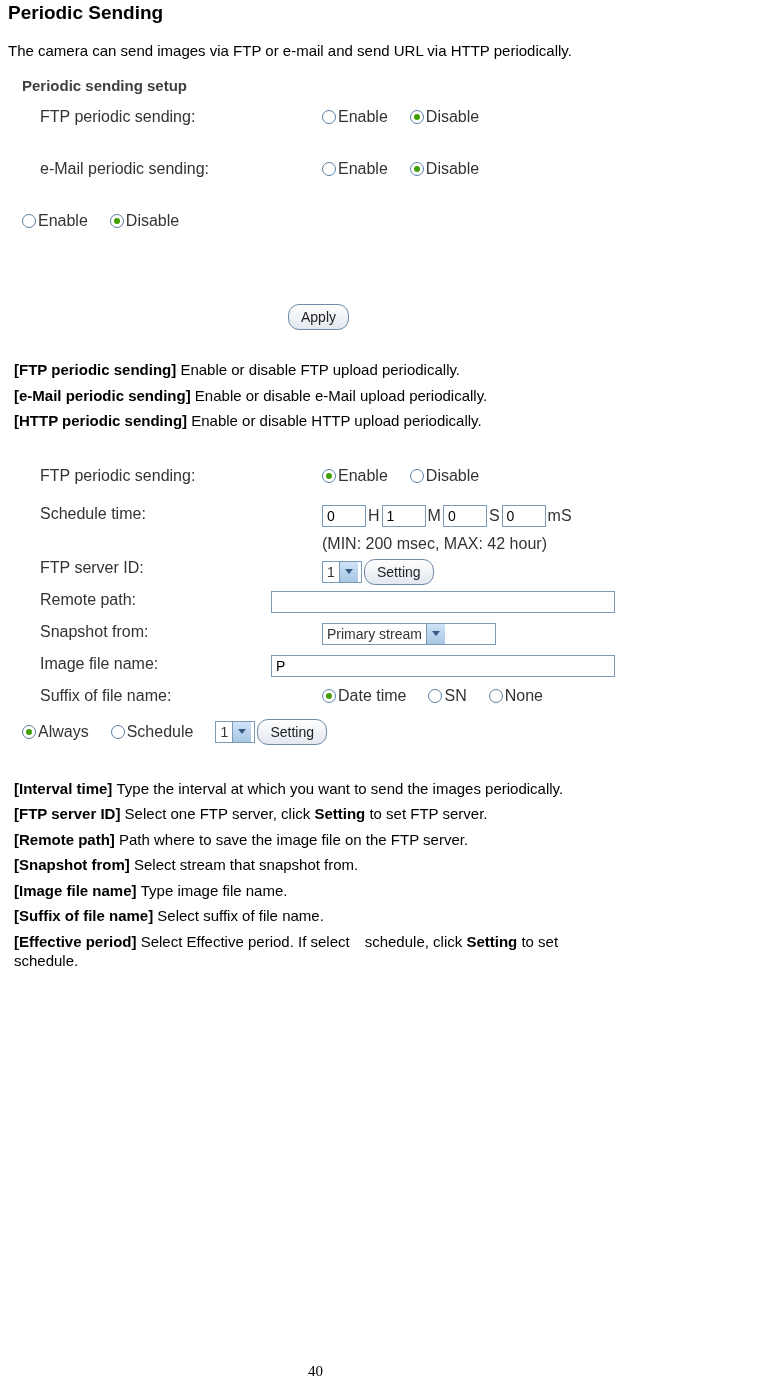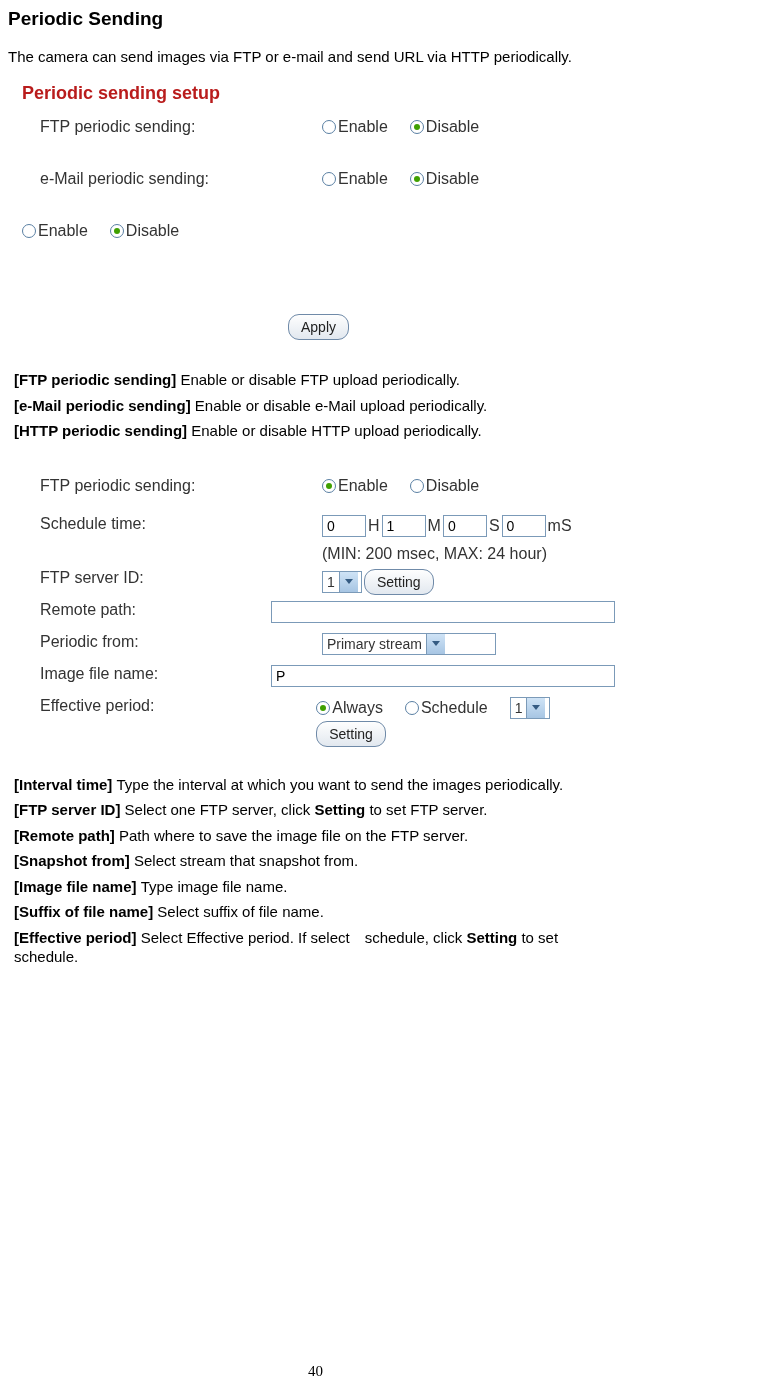--- a/index.html
+++ b/index.html
@@ -5,41 +5,41 @@
   html, body {
     margin: 0;
     padding: 0;
     background: #fff;
     font-family: Arial, Helvetica, sans-serif;
     color: #000;
   }
   .page {
     width: 623px;
     min-height: 1390px;
-    padding: 8px 8px 0 8px;
+    padding: 2px 8px 0 8px;
     box-sizing: border-box;
     position: relative;
   }
   h2.title {
     font-size: 19px;
     font-weight: bold;
     margin: 0 0 18px 0;
   }
   p.body-text {
     font-size: 15px;
     margin: 0 0 18px 0;
   }
   
   .panel {
     margin: 0 0 20px 14px;
   }
   .panel-title {
     font-family: "Segoe UI", Tahoma, Geneva, sans-serif;
-    color: #b91c1c;
-    font-size: 18px;
+    color: #404040;
+    font-size: 15px;
     font-weight: 600;
     margin-bottom: 14px;
   }
   .form-row {
     display: flex;
     align-items: flex-start;
     min-height: 52px;
     font-family: Tahoma, "Segoe UI", sans-serif;
     color: #333;
     font-size: 16px;
@@ -239,60 +239,70 @@
         <input class="tx small" value="0" style="">
         <span>H</span>
         <input class="tx small" value="1" style="">
         <span>M</span>
         <input class="tx small" value="0" style="">
         <span>S</span>
         <input class="tx small" value="0" style="">
         <span>mS</span>
       </div>
     </div>
-    <div class="hint">(MIN: 200 msec, MAX: 24 hour)</div>
+    <div class="hint">(MIN: 200 msec, MAX: 42 hour)</div>
 
     <div class="form-row">
       <div class="form-label">FTP server ID:</div>
       <div class="form-ctrl">
         <span class="select sel-narrow">
           <span>1</span>
           <span class="arrow"></span>
         </span>
         <span class="btn">Setting</span>
       </div>
     </div>
 
     <div class="form-row">
       <div class="form-label">Remote path:</div>
       <div class="form-ctrl">
         <input class="tx wide" style="">
       </div>
     </div>
 
     <div class="form-row">
-      <div class="form-label">Periodic from:</div>
+      <div class="form-label">Snapshot from:</div>
       <div class="form-ctrl">
         <span class="select sel-mid">
           <span>Primary stream</span>
           <span class="arrow"></span>
         </span>
       </div>
     </div>
 
     <div class="form-row">
       <div class="form-label">Image file name:</div>
       <div class="form-ctrl">
         <input class="tx wide" value="P" style="">
       </div>
     </div>
 
-
-    <div class="form-row">
-      <div class="form-label">Effective period:</div>
+    <div class="form-row">
+      <div class="form-label">Suffix of file name:</div>
+      <div class="form-ctrl">
+        <span class="radio selected"></span>
+        <span class="radio-label">Date time</span>
+        <span class="radio"></span>
+        <span class="radio-label">SN</span>
+        <span class="radio"></span>
+        <span class="radio-label">None</span>
+      </div>
+    </div>
+
+    <div class="form-row">
       <div class="form-ctrl">
         <span class="radio selected"></span>
         <span class="radio-label">Always</span>
         <span class="radio"></span>
         <span class="radio-label">Schedule</span>
         <span class="select sel-narrow">
           <span>1</span>
           <span class="arrow"></span>
         </span>
         <span class="btn">Setting</span>

